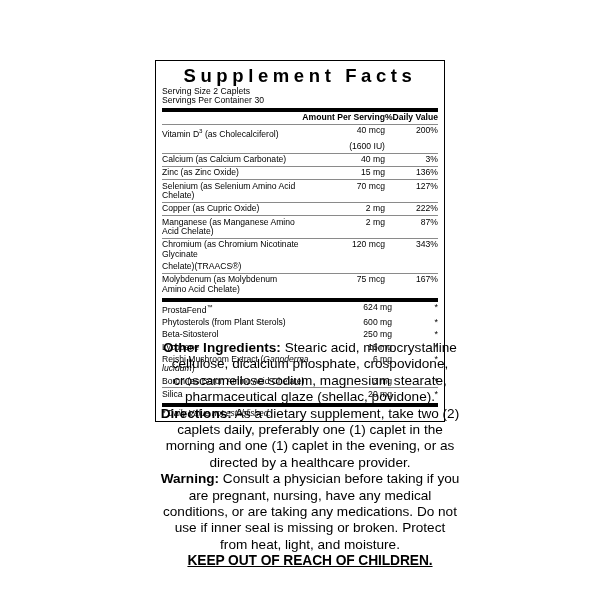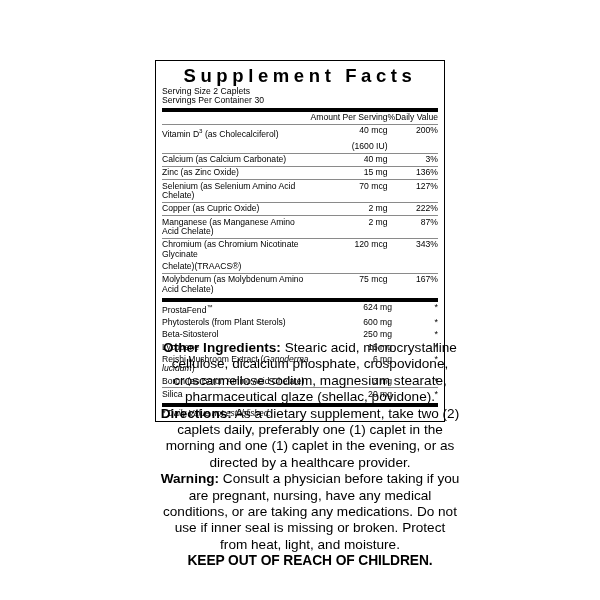--- a/index.html
+++ b/index.html
@@ -38,41 +38,41 @@
 
   .rule-thick{height:4px;background:#000;margin:2px 0 0 0;}
 
   table.sf{width:100%;border-collapse:collapse;font-size:8.6px;line-height:9.6px;}
   table.sf td{padding:1.3px 0 1.3px 0;vertical-align:top;}
   td.nm{text-align:left;}
   td.amt{text-align:right;white-space:nowrap;padding-left:4px;width:62px;}
   td.dv{text-align:right;white-space:nowrap;width:46px;}
   td.star{text-align:right;width:46px;font-size:9px;}
 
-  tr.hdr td{font-weight:normal;padding-bottom:1px;}
+  tr.hdr td{font-weight:bold;padding-bottom:1px;}
   tr.line > td{border-bottom:1px solid #8a8a8a;}
   tr.noline > td{border-bottom:none;}
   .sub1{padding-left:11px;}
   .sub2{padding-left:26px;margin-left:32px;}
   .cont{padding-top:0;}
   .ital{font-style:italic;}
   .sup{font-size:6.2px;vertical-align:super;}
   .tmark{font-size:6px;vertical-align:super;}
   .foot{font-size:8.4px;line-height:9.4px;padding-top:2px;font-style:italic;}
 
   
   .copy{
     position:absolute;left:160px;top:340px;width:300px;
     font-size:13.6px;
     line-height:16.4px;
   }
   .copy p{margin:0 0 0 0;text-align:center;}
   .copy b{font-weight:bold;}
   .blk{margin-bottom:0;}
-  .kor{font-weight:bold;font-size:13.8px;letter-spacing:-0.1px;}
+  .kor{font-weight:bold;font-size:13.8px;letter-spacing:-0.1px;text-decoration:underline;}
 </style>
 </head>
 <body>
 
 <div class="page">
 
   <div class="panel">
 
     <div class="sf-title">Supplement Facts</div>
 

